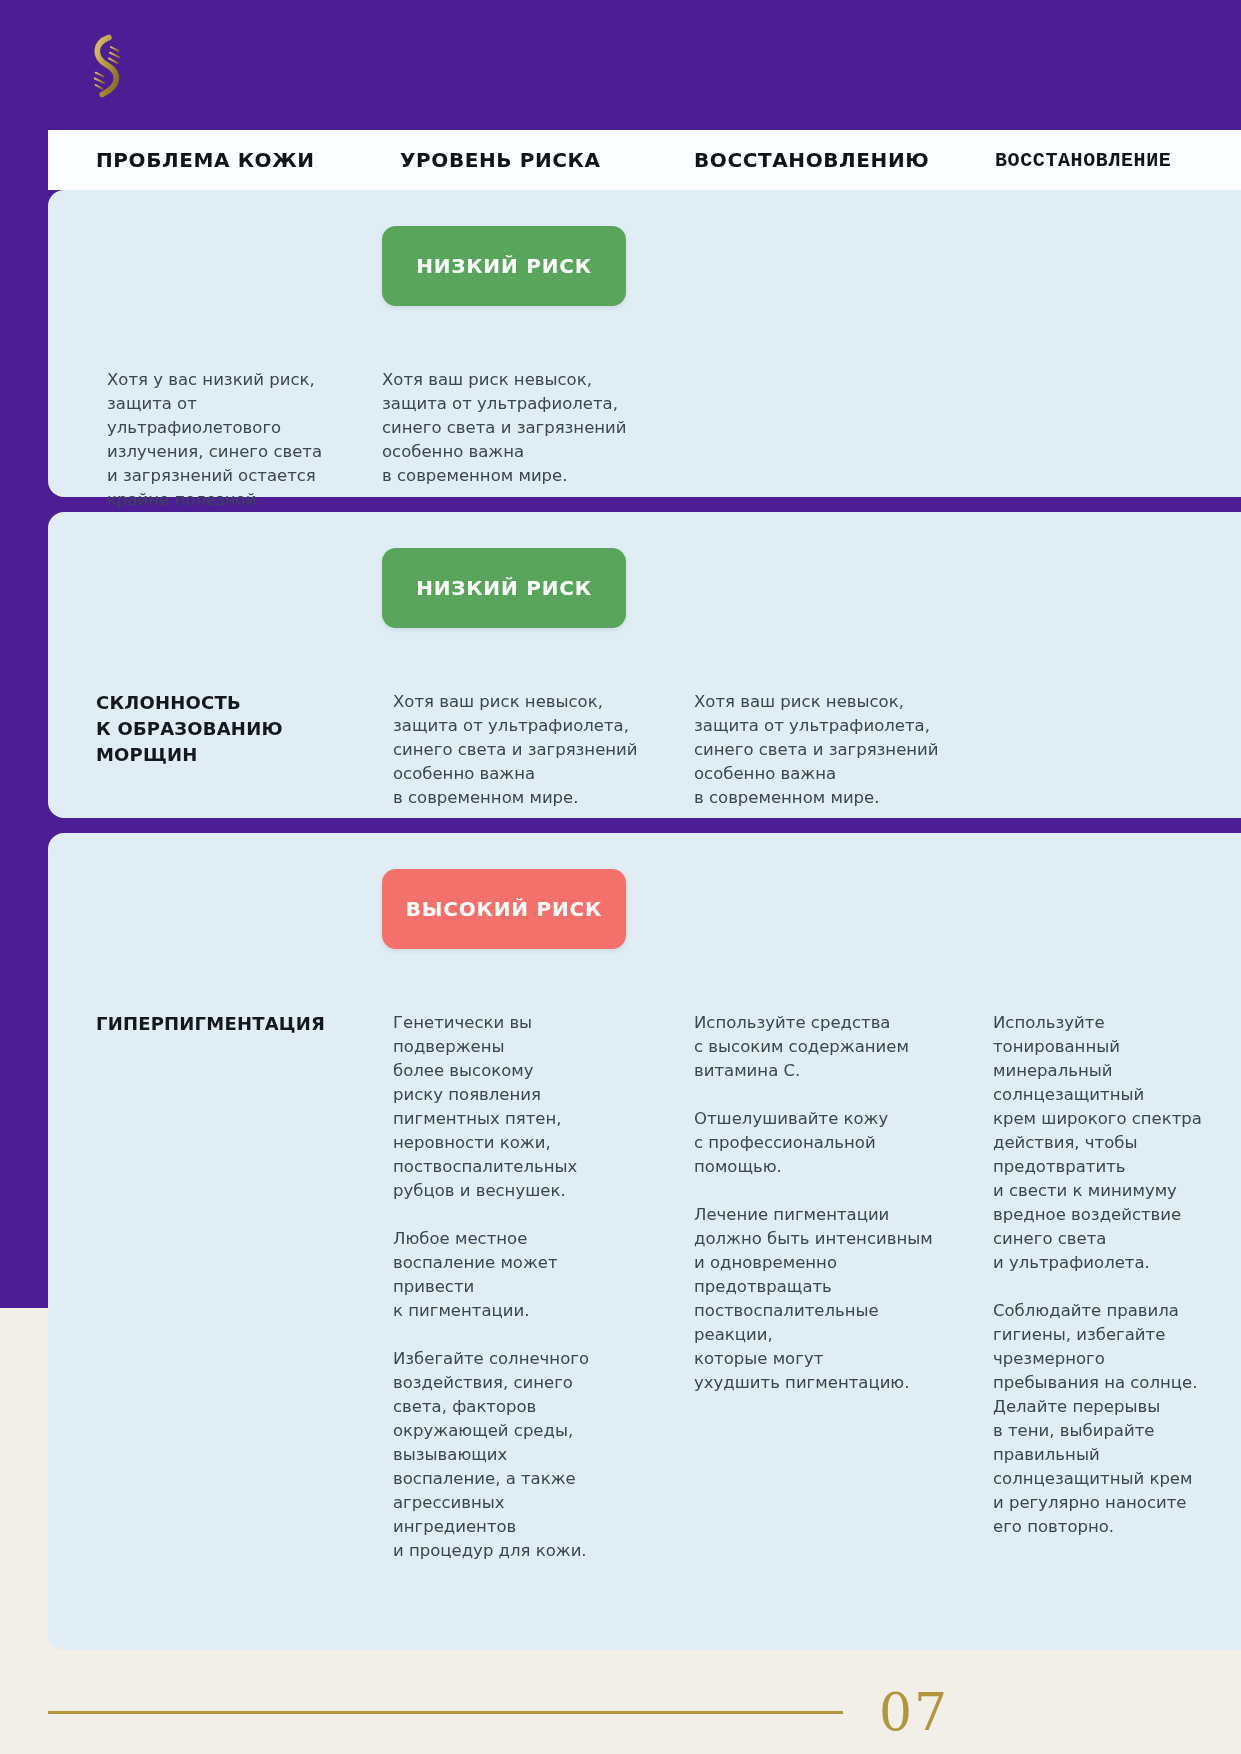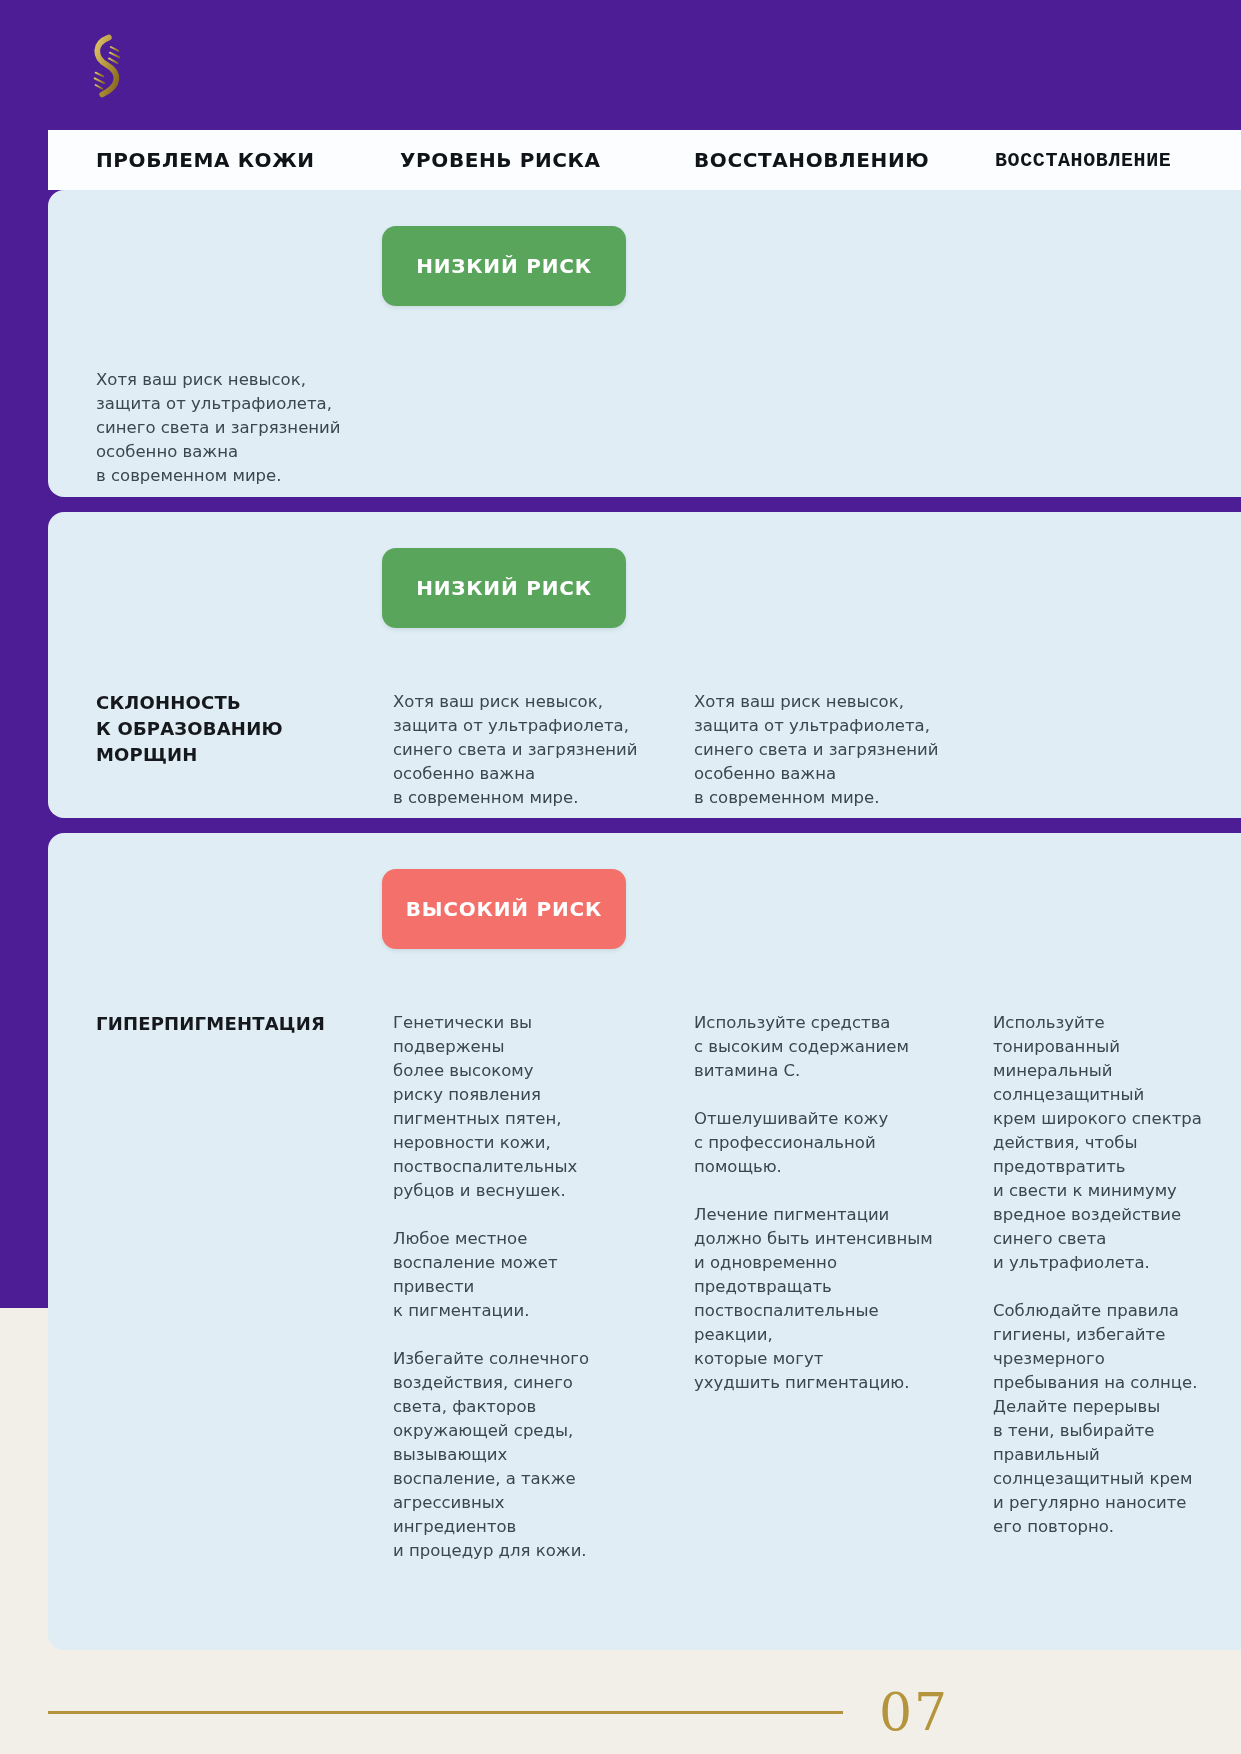--- a/index.html
+++ b/index.html
@@ -111,20 +111,27 @@
     <div class="header-cell c2">УРОВЕНЬ РИСКА</div>
     <div class="header-cell c3">ВОССТАНОВЛЕНИЮ</div>
     <div class="header-cell c4">ВОССТАНОВЛЕНИЕ</div>
   </div>
 
   <section class="card s1">
     <div class="badge-row">
       <div class="badge" style="background: rgb(90, 165, 92);">НИЗКИЙ РИСК</div>
     </div>
     <div class="content-row">
+      <div class="cell-risk">
+        <div class="body-text">Хотя у вас низкий риск,
+защита от ультрафиолетового
+излучения, синего света
+и загрязнений остается
+крайне полезной.</div>
+      </div>
       <div class="cell-prevent">
         <div class="body-text">Хотя ваш риск невысок,
 защита от ультрафиолета,
 синего света и загрязнений
 особенно важна
 в современном мире.</div>
       </div>
       <div class="cell-restore">
         <div class="body-text"></div>
       </div>

